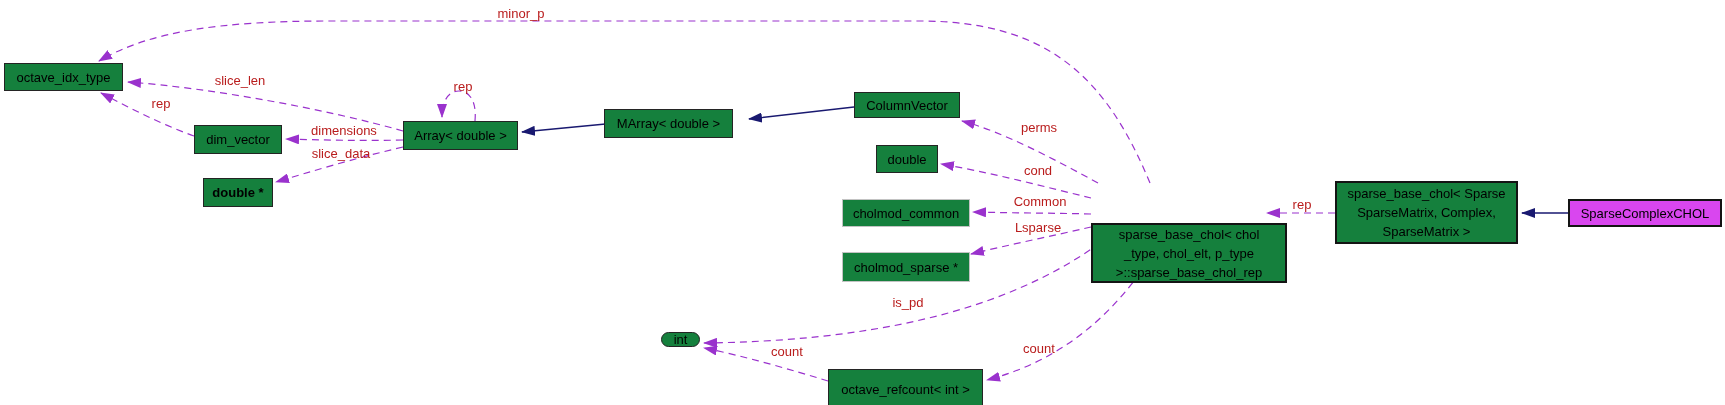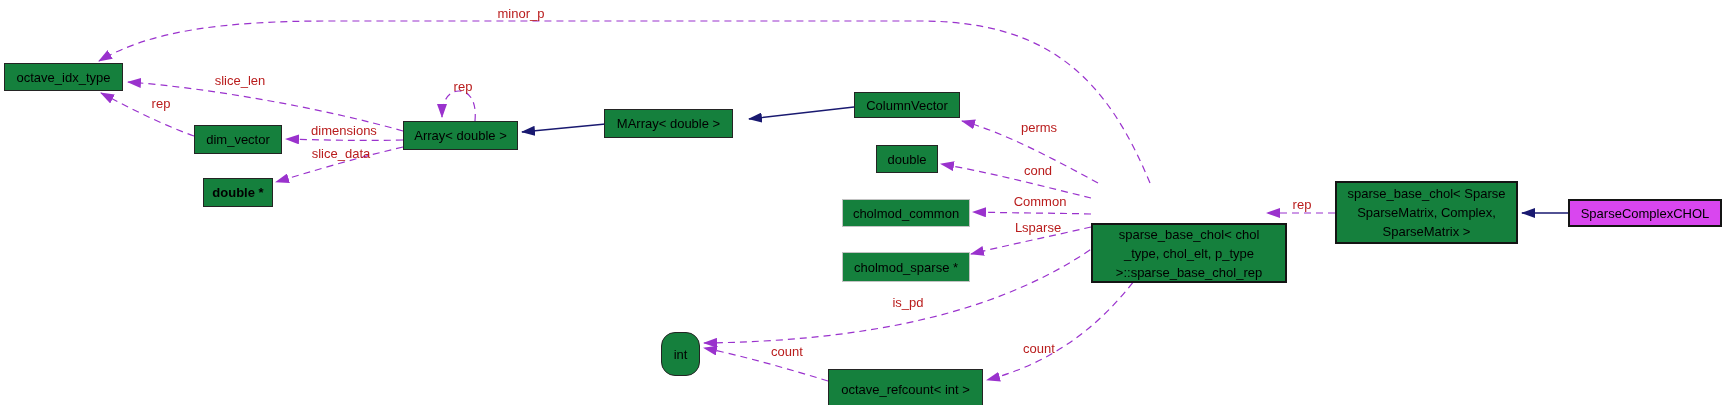--- a/index.html
+++ b/index.html
@@ -103,21 +103,21 @@
   </div>
 
   <div class="node ext" style="left:842px;top:199px;width:128px;height:28px;">
     <span>cholmod_common</span>
   </div>
 
   <div class="node ext" style="left:842px;top:252px;width:128px;height:30px;">
     <span>cholmod_sparse *</span>
   </div>
 
-  <div class="node" style="left:661px;top:332px;width:39px;height:44px;border-radius:14px;">
+  <div class="node" style="left:661px;top:332px;width:39px;height:15px;border-radius:14px;">
     <span>int</span>
   </div>
 
   <div class="node" style="left:828px;top:369px;width:155px;height:40px;">
     <span>octave_refcount&lt; int &gt;</span>
   </div>
 
   <div class="node multi bold" style="left:1091px;top:183px;width:196px;height:60px;margin-top:40px;">
     <span>sparse_base_chol&lt; chol</span>
     <span>_type, chol_elt, p_type</span>

